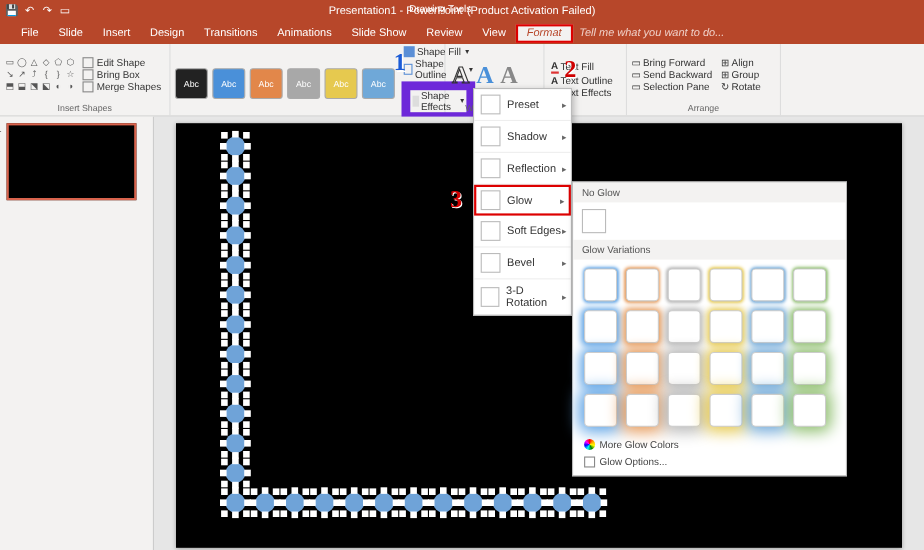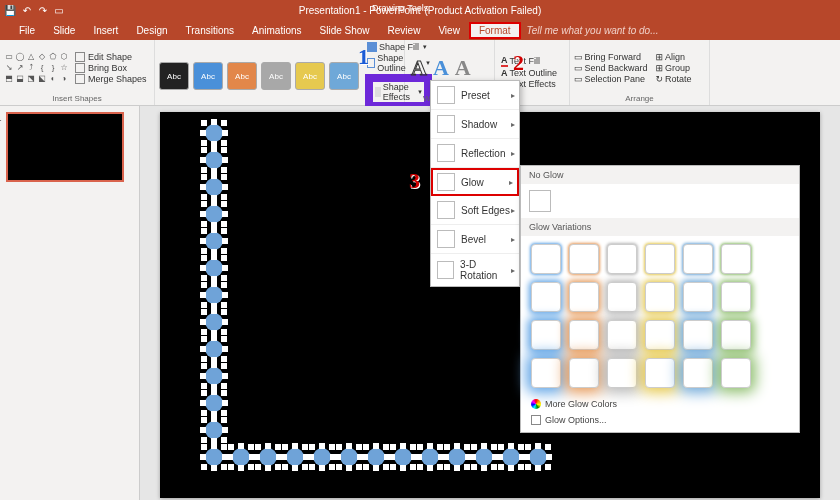--- a/index.html
+++ b/index.html
@@ -8,21 +8,21 @@
   
   .titlebar { height: 20px; background: #b7472a; display: flex; align-items: center; color: #fff; font-size: 10px; position: relative; }
   .titlebar .qat { display: flex; gap: 6px; padding-left: 6px; }
   .titlebar .qat span { width: 10px; height: 10px; display: inline-flex; align-items: center; justify-content: center; font-size: 10px; }
   .titlebar .title { position: absolute; left: 50%; transform: translateX(-50%); display: flex; gap: 4px; }
   .context-tab { position: absolute; left: 356px; top: 3px; font-size: 9px; color: #fff; padding-left: 16px; }
 
   
   .tabs { height: 20px; background: #b7472a; display: flex; align-items: center; padding-left: 10px; gap: 0; font-size: 10px; color: #fff; }
   .tab { padding: 3px 9px; cursor: pointer; }
-  .tab.format { border: 2px solid #d00; padding: 1px 8px; background: #f3f2f1; color: #b7472a; }
+  .tab.format { border: 2px solid #d00; padding: 1px 8px; background: #f3f2f1; color: #b7472a; font-style: italic; }
   .tellme { margin-left: 6px; font-size: 10px; color: #f0d0c8; font-style: italic; }
 
   
   .ribbon { height: 66px; background: #f3f2f1; border-bottom: 1px solid #ccc; display: flex; position: relative; }
   .group { border-right: 1px solid #ddd; display: flex; flex-direction: column; justify-content: space-between; padding: 2px 4px 2px 4px; }
   .group-label { font-size: 8px; color: #666; text-align: center; padding-top: 1px; }
   .group-body { display: flex; align-items: center; gap: 2px; flex: 1; }
 
   .insert-shapes { width: 155px; }
   .shape-gallery { display: grid; grid-template-columns: repeat(6, 10px); gap: 1px; font-size: 8px; color: #555; }
@@ -68,21 +68,21 @@
 
   
   .fx-menu { position: absolute; left: 430px; top: 80px; width: 90px; background: #fff; border: 1px solid #bbb; box-shadow: 2px 2px 6px rgba(0,0,0,.25); z-index: 40; }
   .fx-item { display: flex; align-items: center; gap: 6px; padding: 5px 6px; font-size: 10px; color: #333; position: relative; border-bottom: 1px solid #eee; }
   .fx-item:last-child { border-bottom: none; }
   .fx-item .sw { width: 18px; height: 18px; border: 1px solid #bbb; background: #fff; }
   .fx-item .arrow { position: absolute; right: 4px; font-size: 8px; color: #666; }
   .fx-item.selected { border: 2px solid #d00; padding: 3px 4px; }
 
   
-  .glow-panel { position: absolute; left: 520px; top: 165px; width: 280px; background: #fff; border: 1px solid #bbb; box-shadow: 2px 2px 6px rgba(0,0,0,.25); z-index: 45; padding-bottom: 4px; }
+  .glow-panel { position: absolute; left: 520px; top: 165px; width: 250px; background: #fff; border: 1px solid #bbb; box-shadow: 2px 2px 6px rgba(0,0,0,.25); z-index: 45; padding-bottom: 4px; }
   .glow-sec-title { font-size: 9px; color: #555; padding: 4px 8px; background: #f3f2f1; }
   .glow-none { padding: 6px 8px; }
   .glow-none .sw { width: 22px; height: 22px; border: 1px solid #bbb; background: #fff; }
   .glow-grid { display: grid; grid-template-columns: repeat(6, 30px); gap: 8px; padding: 8px 10px; }
   .glow-cell { width: 30px; height: 30px; border-radius: 4px; border: 1px solid #ccc; background: #fff; }
   .glow-foot { font-size: 9px; color: #444; padding: 3px 10px; display: flex; align-items: center; gap: 4px; }
   .wheel { width: 10px; height: 10px; border-radius: 50%; background: conic-gradient(red,orange,yellow,green,cyan,blue,magenta,red); display: inline-block; }
 </style>
 </head>
 <body>

